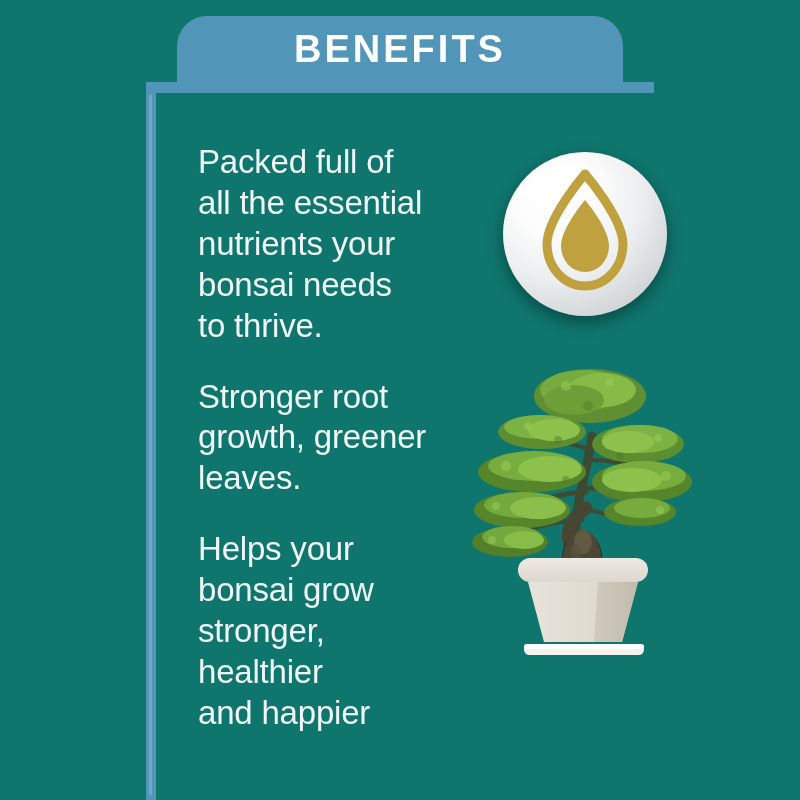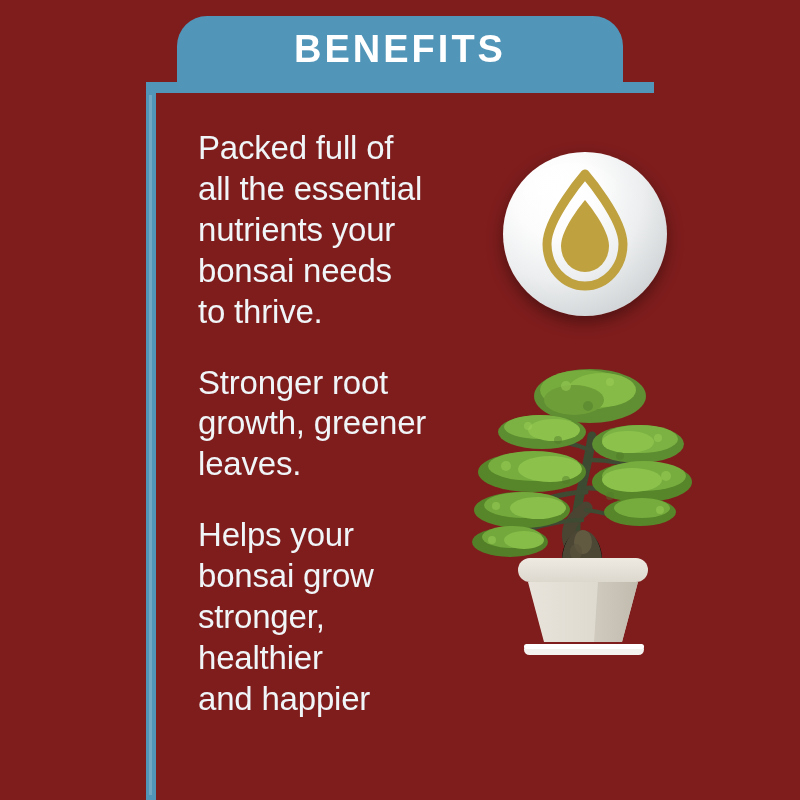--- a/index.html
+++ b/index.html
@@ -5,21 +5,21 @@
 <style>
   html, body {
     margin: 0;
     padding: 0;
     background: #0e2c3f;
   }
   #canvas {
     position: relative;
     width: 800px;
     height: 800px;
-    background: #7f1d1d;
+    background: #0f766e;
     overflow: hidden;
     font-family: "Liberation Sans", sans-serif;
   }
 
   
   #banner-wrap {
     position: absolute;
     left: 0; top: 0;
     width: 800px;
     height: 112px;
@@ -76,21 +76,21 @@
     top: 95px;
     width: 3px;
     height: 700px;
     background: rgba(255,255,255,0.18);
   }
 
   
   #benefits-list {
     position: absolute;
     left: 198px;
-    top: 128px;
+    top: 142px;
     width: 310px;
   }
   .benefit-item {
     color: #f0f5f8;
     font-size: 33px;
     line-height: 1.24;
     font-weight: normal;
     margin: 0 0 30px 0;
     white-space: pre-line;
     letter-spacing: -0.2px;

